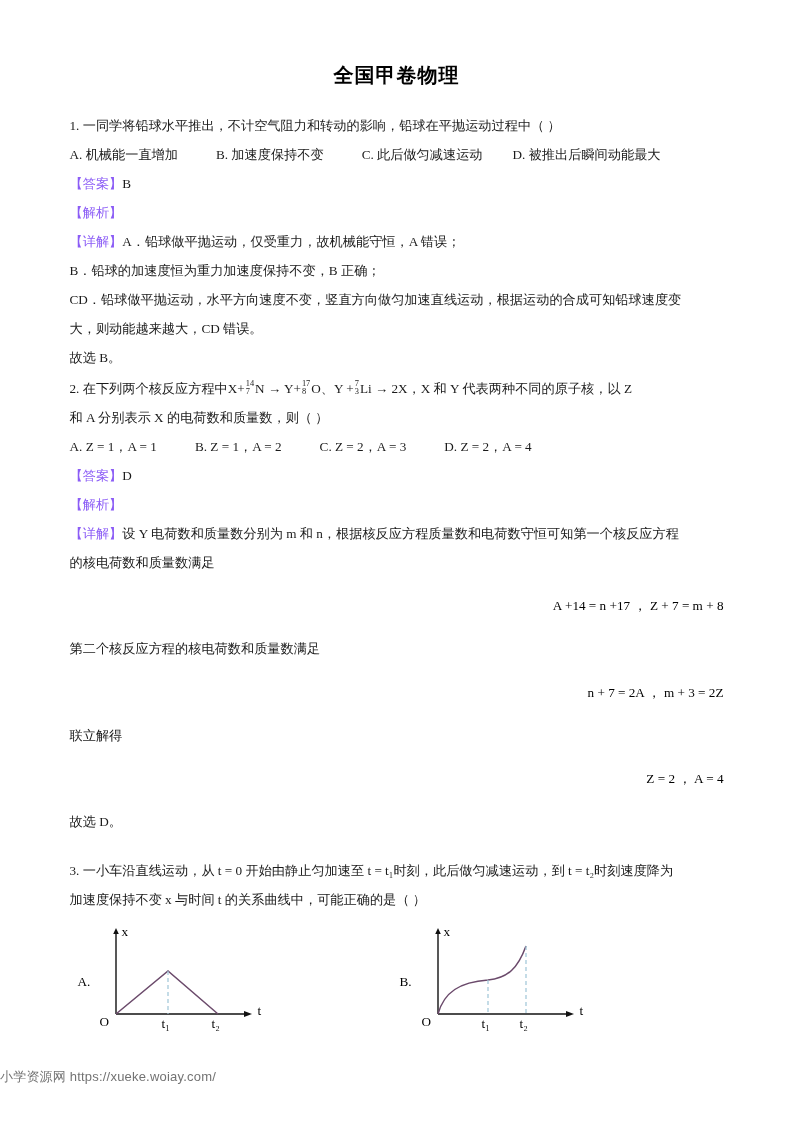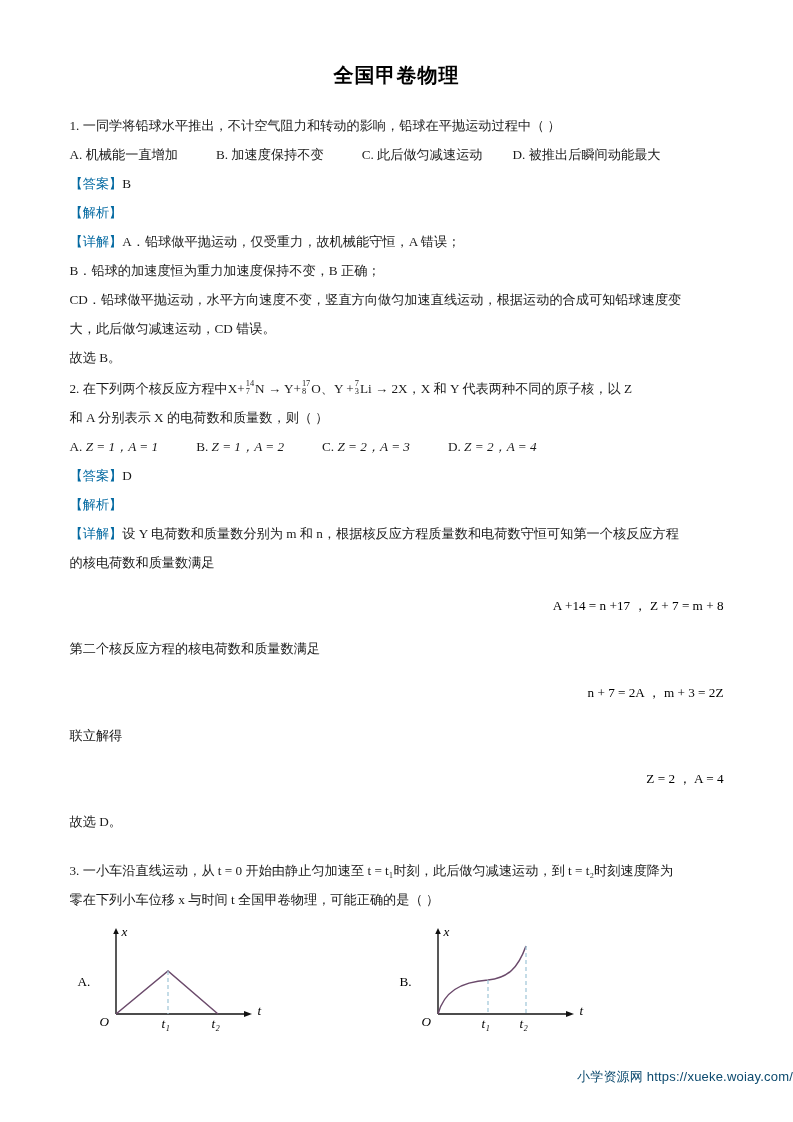--- a/index.html
+++ b/index.html
@@ -44,39 +44,39 @@
     font-size: 13.2px;
     line-height: 29px;
     color: #1a1a1a;
     white-space: normal;
   }
   p.qline {
     font-size: 13.2px;
     line-height: 29px;
   }
   .tag {
-    color: #0369a1;
+    color: #8b5cf6;
   }
   .opts {
     display: block;
     font-size: 13.2px;
     line-height: 29px;
   }
   .opt {
     display: inline-block;
   }
   .sp-lg { display:inline-block; width: 38px; }
   .sp-md { display:inline-block; width: 30px; }
   .formula {
     text-align: right;
     font-size: 13.2px;
     line-height: 31px;
     font-family: "Liberation Serif", serif;
   }
-  .it { font-style: italic; }
+  .it { }
   .nuc {
     display: inline-block;
     position: relative;
     vertical-align: baseline;
     margin: 0 1px;
   }
   .nuc .sup {
     display: block;
     font-size: 8.4px;
     line-height: 8px;
@@ -105,24 +105,24 @@
   .glabel {
     position: absolute;
     font-size: 13.2px;
     font-family: "Liberation Serif", serif;
   }
   .watermark {
     position: absolute;
     left: 0;
     right: 0;
     top: 1068px;
-    text-align: right;
+    text-align: left;
     font-family: "Liberation Sans", "DejaVu Sans", sans-serif;
     font-size: 13px;
-    color: #0c4a6e;
+    color: #737373;
     letter-spacing: 0.2px;
   }
 </style>
 </head>
 <body>
 
 <div class="page">
 
   <h1 class="doc-title">全国甲卷物理</h1>
 
@@ -148,21 +148,21 @@
 
       <p class="line">
         <span class="tag">【解析】</span>
       </p>
 
       <p class="line">
         <span class="tag">【详解】</span><span>A．铅球做平抛运动，仅受重力，故机械能守恒，A 错误；</span>
       </p>
       <p class="line">B．铅球的加速度恒为重力加速度保持不变，B 正确；</p>
       <p class="line">CD．铅球做平抛运动，水平方向速度不变，竖直方向做匀加速直线运动，根据运动的合成可知铅球速度变</p>
-      <p class="line">大，此后做匀减速运动，CD 错误。</p>
+      <p class="line">大，则动能越来越大，CD 错误。</p>
       <p class="line">故选 B。</p>
     </div>
 
     <div style="margin-top:2px;">
       <p class="line qline">
         <span>2.</span>
         <span>在下列两个核反应方程中</span><span><span>X</span><span>+</span><span class="nuc"><span class="sup">14</span><span class="sub">7</span></span><span>N</span> <span>→</span> <span>Y</span><span>+</span><span class="nuc"><span class="sup">17</span><span class="sub">8</span></span><span>O</span></span><span>、</span><span><span>Y</span> <span>+</span><span class="nuc"><span class="sup">7</span><span class="sub">3</span></span><span>Li</span> <span>→</span> <span>2X</span></span><span>，X 和 Y 代表两种不同的原子核，以 Z</span>
       </p>
       <p class="line qline">和 A 分别表示 X 的电荷数和质量数，则（        ）</p>
 
@@ -197,21 +197,21 @@
       <p class="formula">Z = 2 ， A = 4</p>
 
       <p class="line">故选 D。</p>
     </div>
 
     <div style="margin-top:20px;">
       <p class="line qline">
         <span>3.</span>
         <span>一小车沿直线运动，从 t = 0 开始由静止匀加速至 t = t₁时刻，此后做匀减速运动，到 t = t₂时刻速度降为</span>
       </p>
-      <p class="line qline">零在下列小车位移 x 与时间 t 全国甲卷物理，可能正确的是（        ）</p>
+      <p class="line qline">加速度保持不变 x 与时间 t 的关系曲线中，可能正确的是（        ）</p>
 
       <div class="graphs">
 
         <div class="graph-wrap" style="left:8px;">
           <span class="glabel" style="left:0px; top:48px;">A.</span>
           <svg width="210" height="112" viewBox="0 0 210 112">
 
             <line x1="38" y1="6" x2="38" y2="88" stroke="#111" stroke-width="1.4"></line>
             <polygon points="38,2 35.2,8 40.8,8" fill="#111"></polygon>
 

